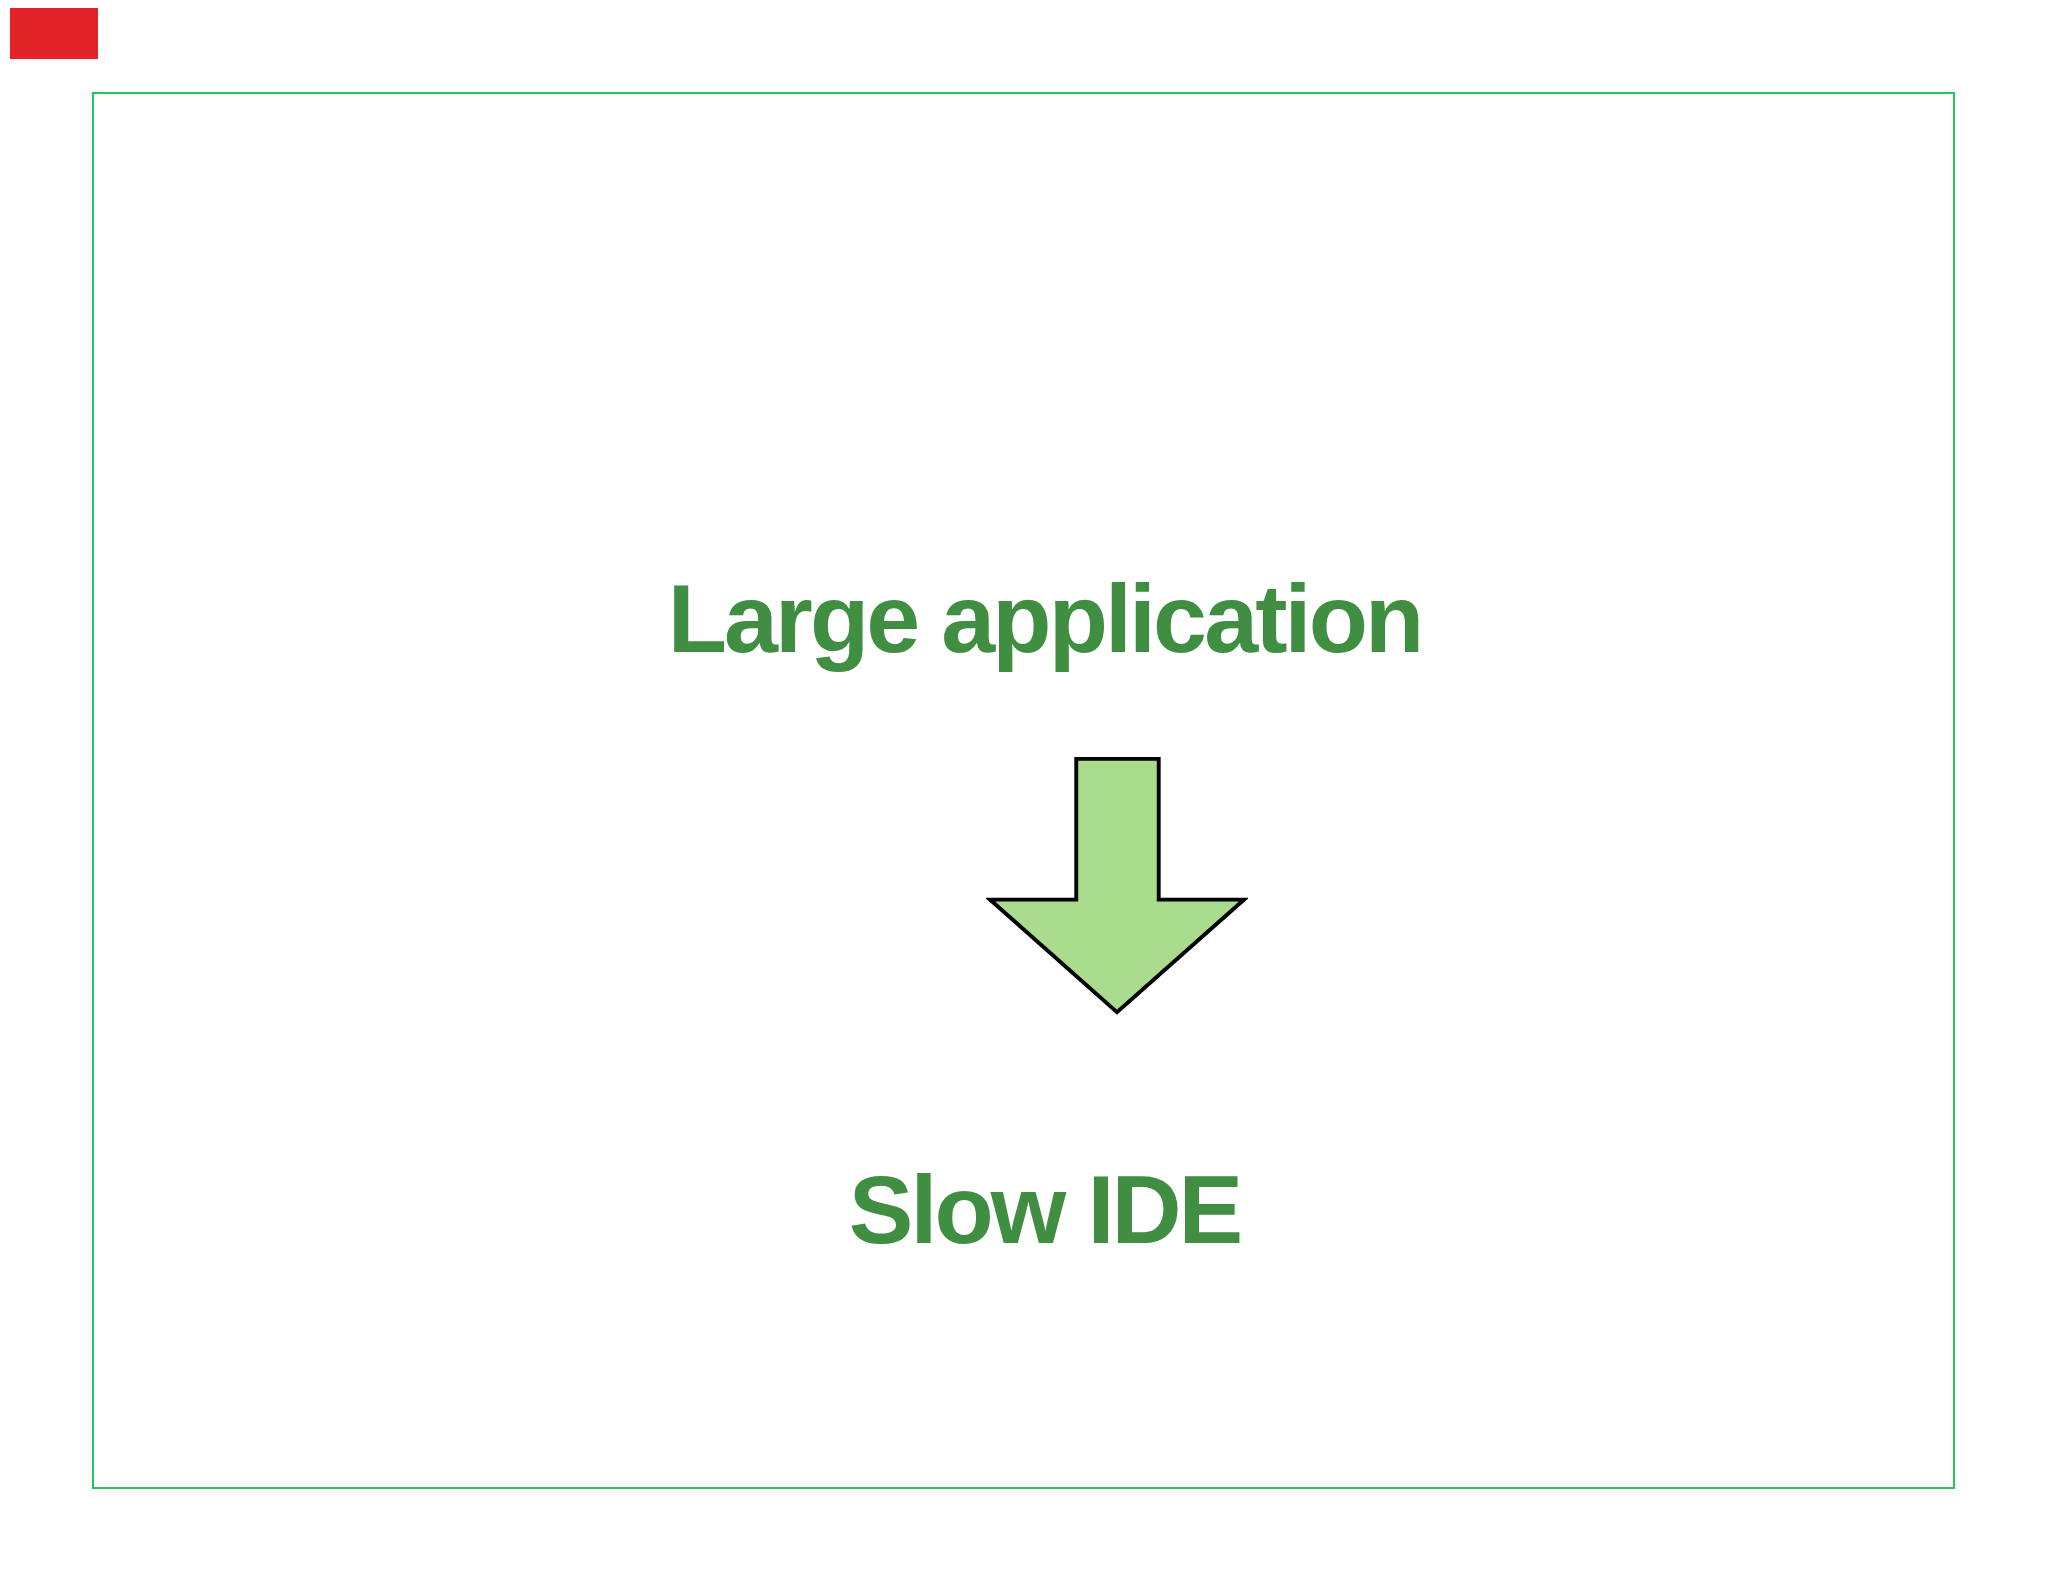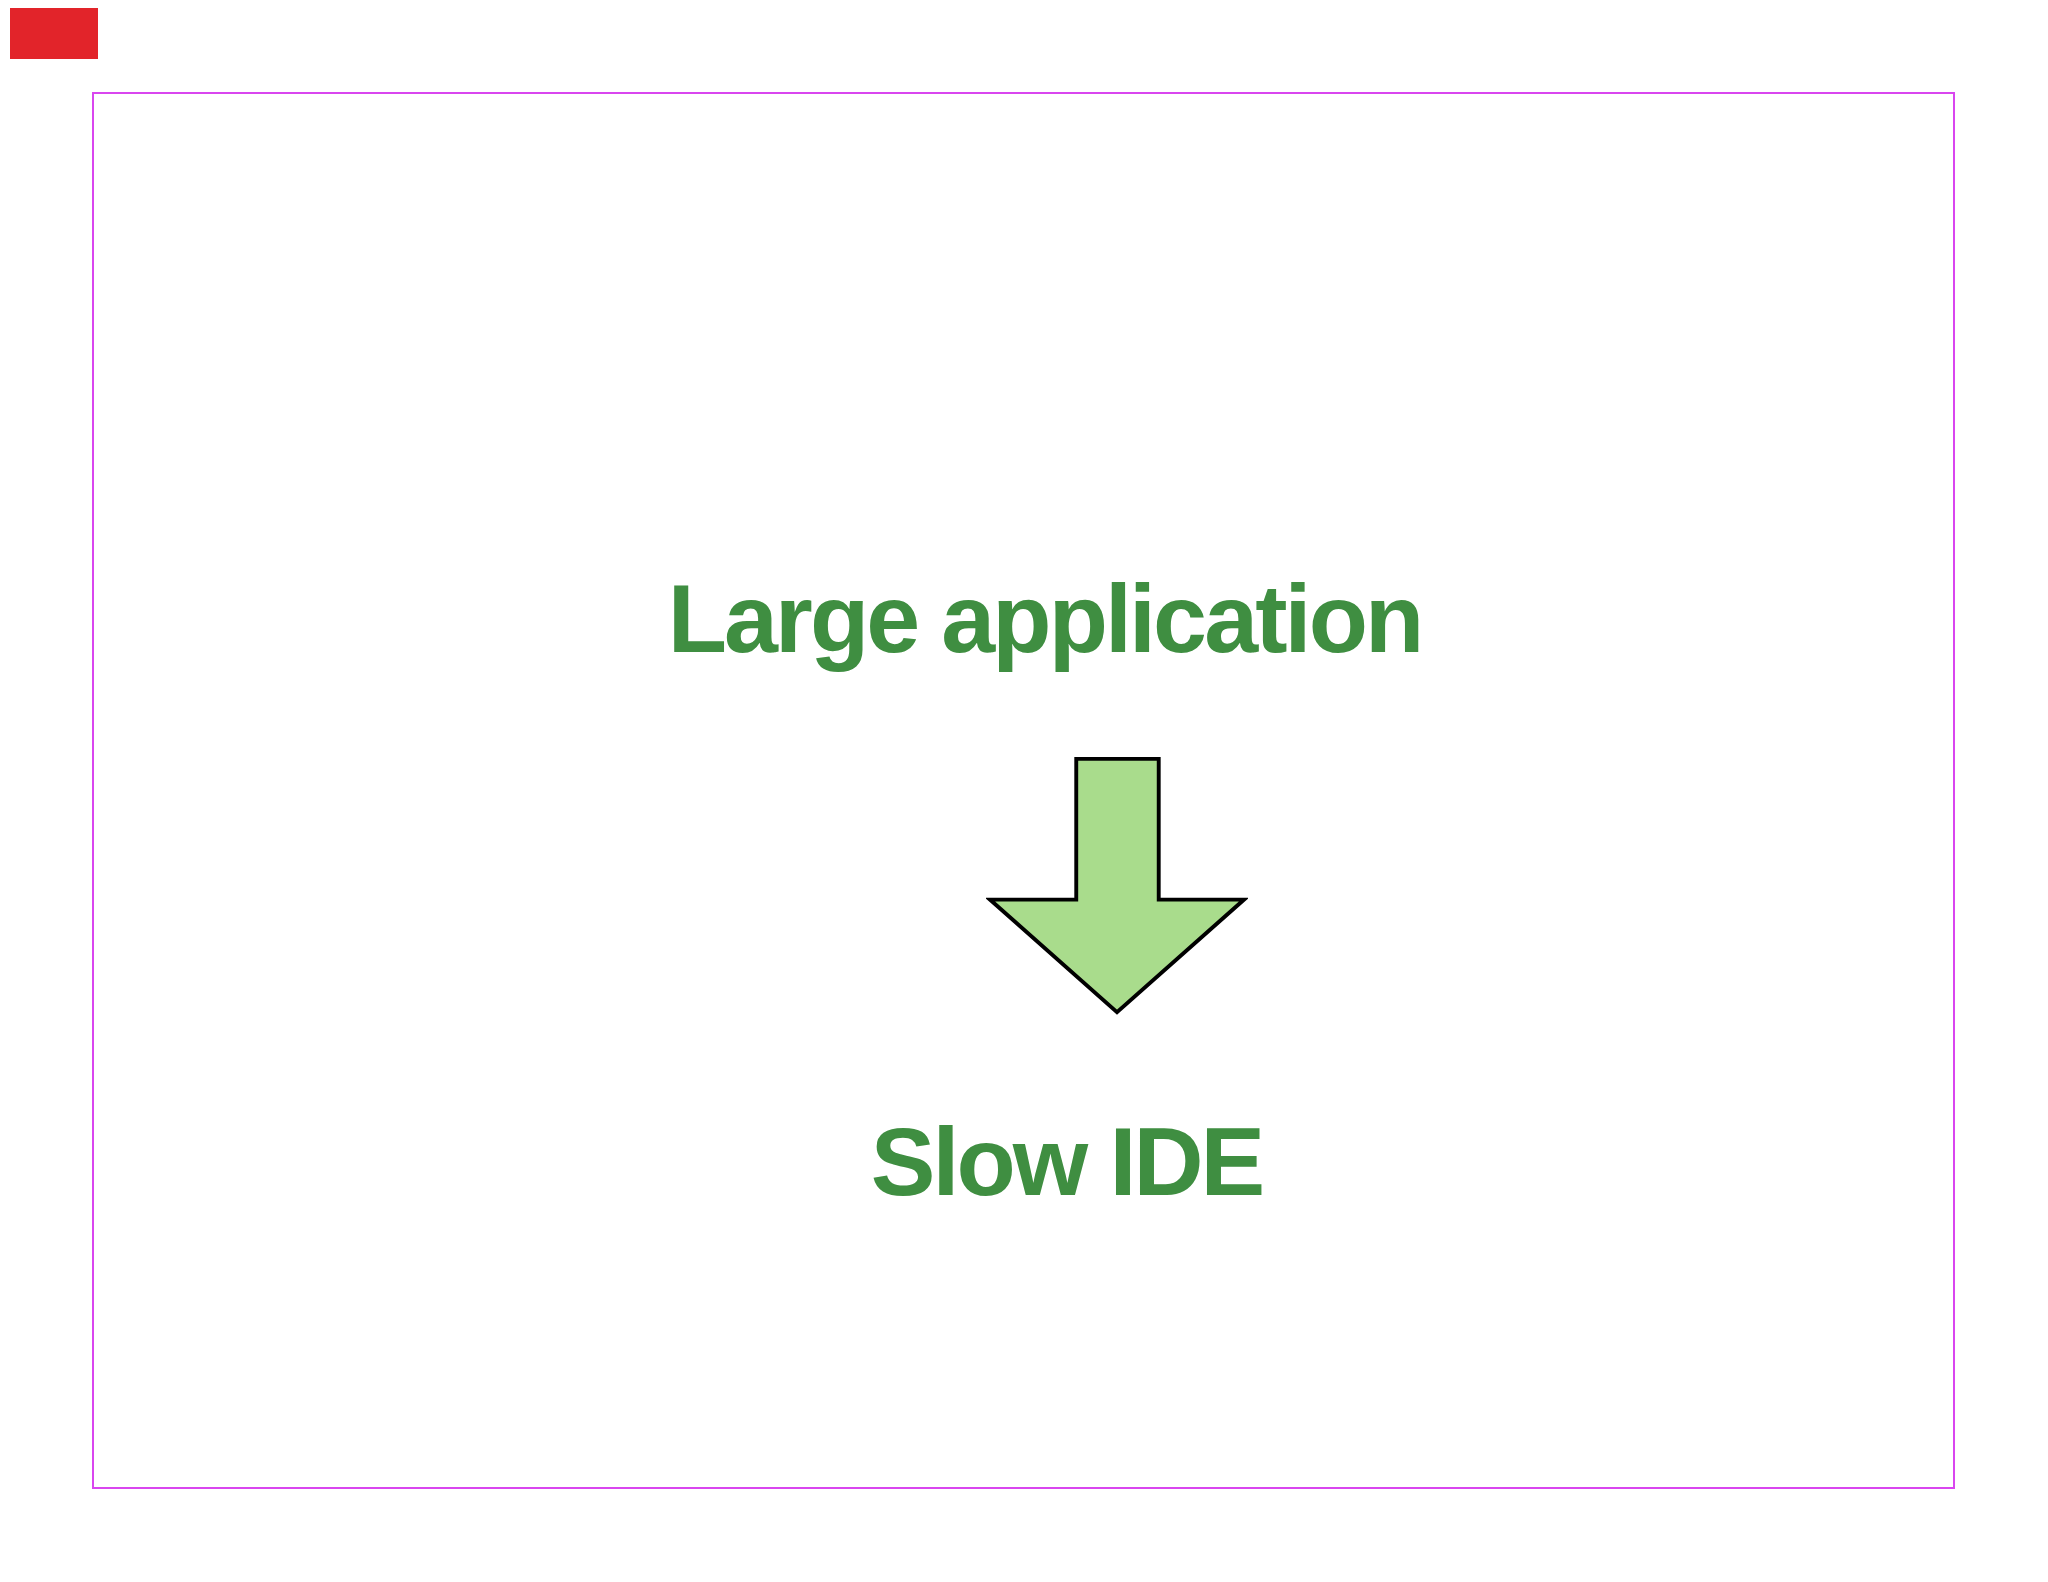--- a/index.html
+++ b/index.html
@@ -22,41 +22,40 @@
     height: 51px;
     background: #e2242a;
   }
   .slide-frame {
     position: absolute;
     left: 92px;
     top: 92px;
     width: 1863px;
     height: 1397px;
     box-sizing: border-box;
-    border: 2px solid #d946ef;
+    border: 2px solid #22c55e;
     background: #ffffff;
   }
   .green-text {
     position: absolute;
     left: calc(50% + 21px);
     transform: translateX(-50%);
     color: #3f8e41;
     font-weight: bold;
     font-size: 97px;
     line-height: 107px;
     letter-spacing: -0.03em;
     white-space: nowrap;
     text-align: center;
   }
   .cause-label {
     top: 471px;
   }
   .effect-label {
-    top: 1014px;
-    margin-left: 22px;
+    top: 1062px;
   }
   .arrow-wrap {
     position: absolute;
     left: 892px;
     top: 661px;
     width: 262px;
     height: 261px;
   }
   .arrow-wrap svg {
     display: block;

